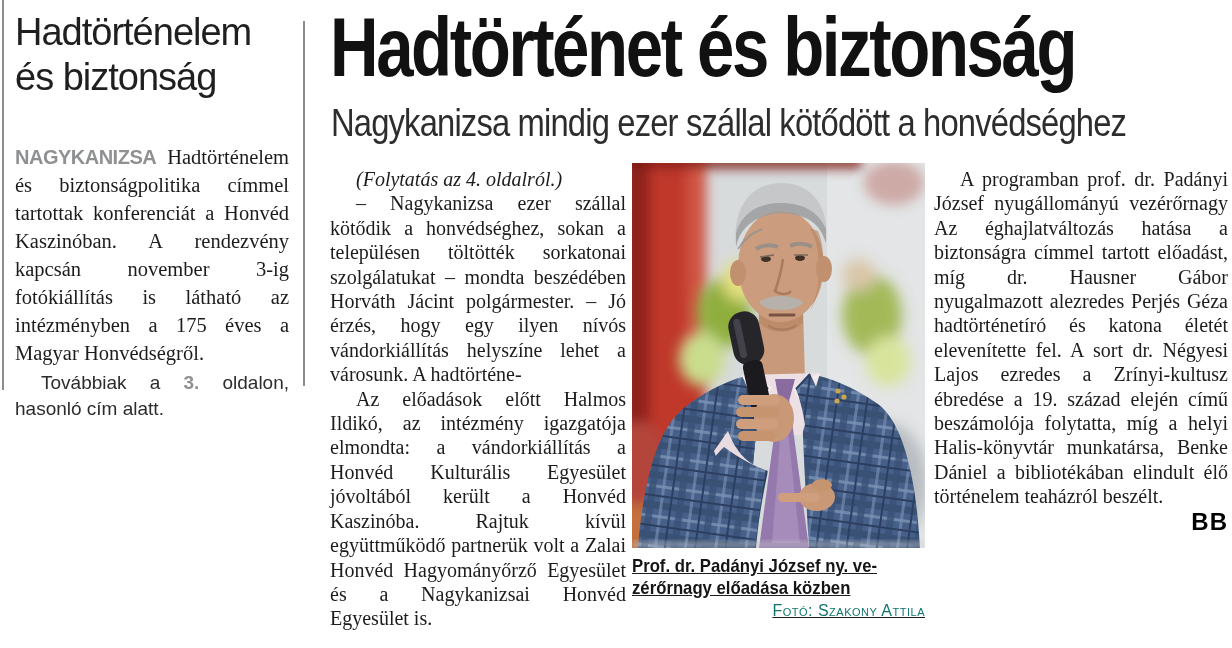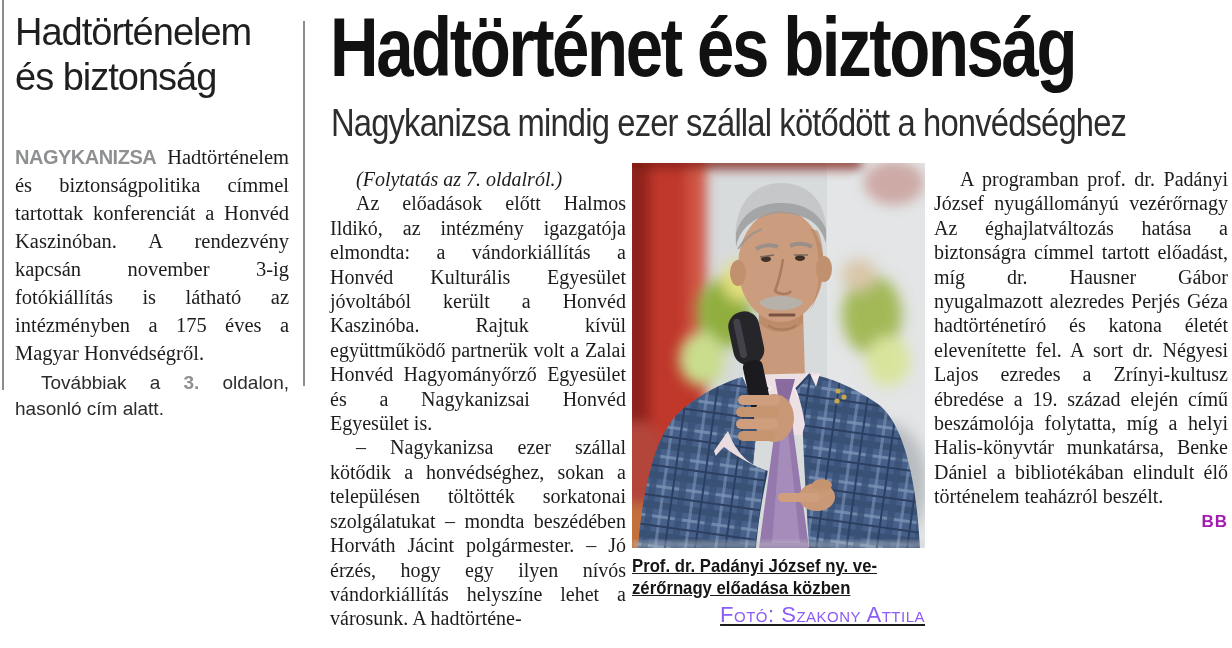--- a/index.html
+++ b/index.html
@@ -39,24 +39,24 @@
   .cont-note{font-style:italic;}
 
   
   .figure{position:absolute;left:632px;top:163px;width:293px;text-decoration:underline;}
   .photo-svg{display:block;width:293px;height:385px;}
   .caption{margin-top:7px;font-family:"Liberation Sans",sans-serif;font-weight:bold;
         font-size:19px;line-height:22px;color:#151515;transform:scaleX(.88);
         transform-origin:left top;}
   .caption div{white-space:nowrap;}
   .credit{margin-top:3px;font-family:"Liberation Sans",sans-serif;font-variant:small-caps;
-        font-size:22px;color:#8b5cf6;text-align:right;letter-spacing:.5px;}
+        font-size:16px;color:#0f766e;text-align:right;letter-spacing:.5px;}
 
   .byline{text-align:right;font-family:"Liberation Sans",sans-serif;font-weight:bold;
-        font-size:17px;color:#a21caf;margin-top:1px;letter-spacing:1px;}
+        font-size:24px;color:#000000;margin-top:1px;letter-spacing:1px;}
 </style>
 </head>
 <body>
 
 <div class="page">
 
   <div class="rule" id="rule-left"></div>
   <div class="rule" id="rule-mid"></div>
 
   <aside class="sidebar">
@@ -69,23 +69,23 @@
       <span>Továbbiak a</span>
       <b class="pagenum">3.</b>
       <span>oldalon, hasonló cím alatt.</span>
     </p>
   </aside>
 
   <h1 class="headline">Hadtörténet és biztonság</h1>
   <h3 class="subhead">Nagykanizsa mindig ezer szállal kötődött a honvédséghez</h3>
 
   <div class="col" id="col-left">
-    <p class="cont-note">(Folytatás az 7. oldalról.)</p>
+    <p class="cont-note">(Folytatás az 4. oldalról.)</p>
+    <p>– Nagykanizsa ezer szállal kötődik a honvédséghez, sokan a településen töltötték sorkatonai szolgálatukat – mondta beszédében Horváth Jácint polgármester. – Jó érzés, hogy egy ilyen nívós vándorkiállítás helyszíne lehet a városunk. A hadtörténe-</p>
     <p>Az előadások előtt Halmos Ildikó, az intézmény igazgatója elmondta: a vándorkiállítás a Honvéd Kulturális Egyesület jóvoltából került a Honvéd Kaszinóba. Rajtuk kívül együttműködő partnerük volt a Zalai Honvéd Hagyományőrző Egyesület és a Nagykanizsai Honvéd Egyesület is.</p>
-    <p>– Nagykanizsa ezer szállal kötődik a honvédséghez, sokan a településen töltötték sorkatonai szolgálatukat – mondta beszédében Horváth Jácint polgármester. – Jó érzés, hogy egy ilyen nívós vándorkiállítás helyszíne lehet a városunk. A hadtörténe-</p>
   </div>
 
   <figure class="figure" style="margin:0">
     <svg class="photo-svg" viewBox="0 0 293 385" aria-hidden="true">
       <defs>
         <filter id="b6" x="-30%" y="-30%" width="160%" height="160%">
             <feGaussianBlur stdDeviation="6"></feGaussianBlur>
           </filter>
         <filter id="b7" x="-40%" y="-40%" width="180%" height="180%">
             <feGaussianBlur stdDeviation="7"></feGaussianBlur>

